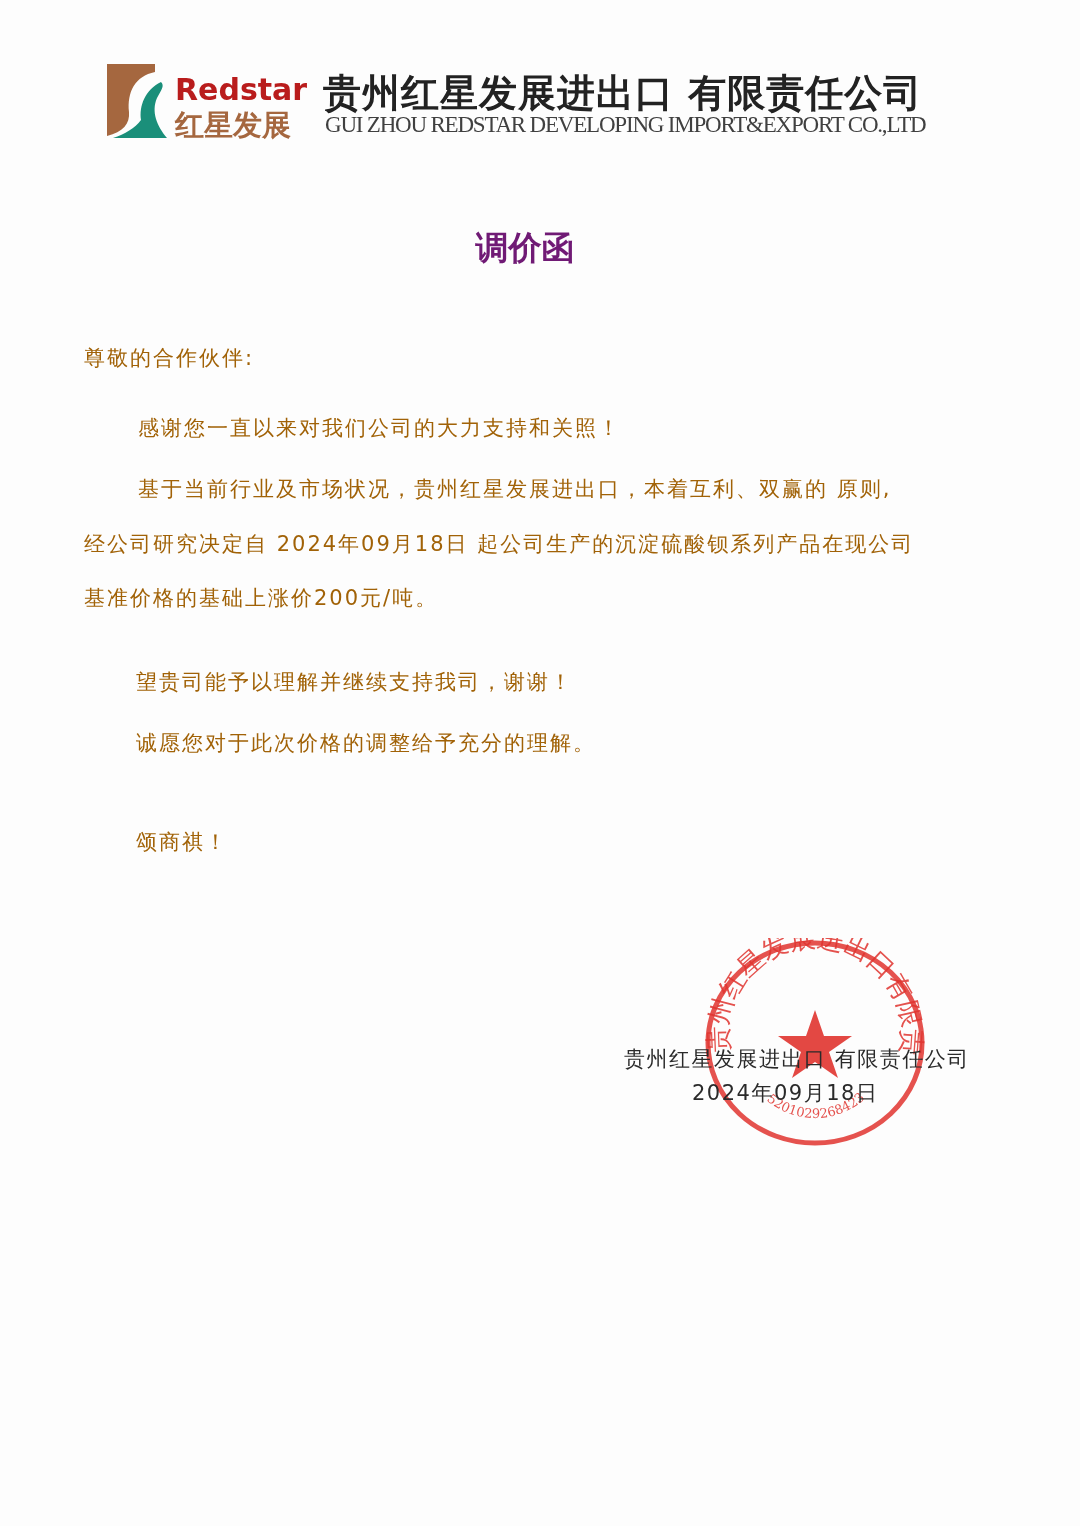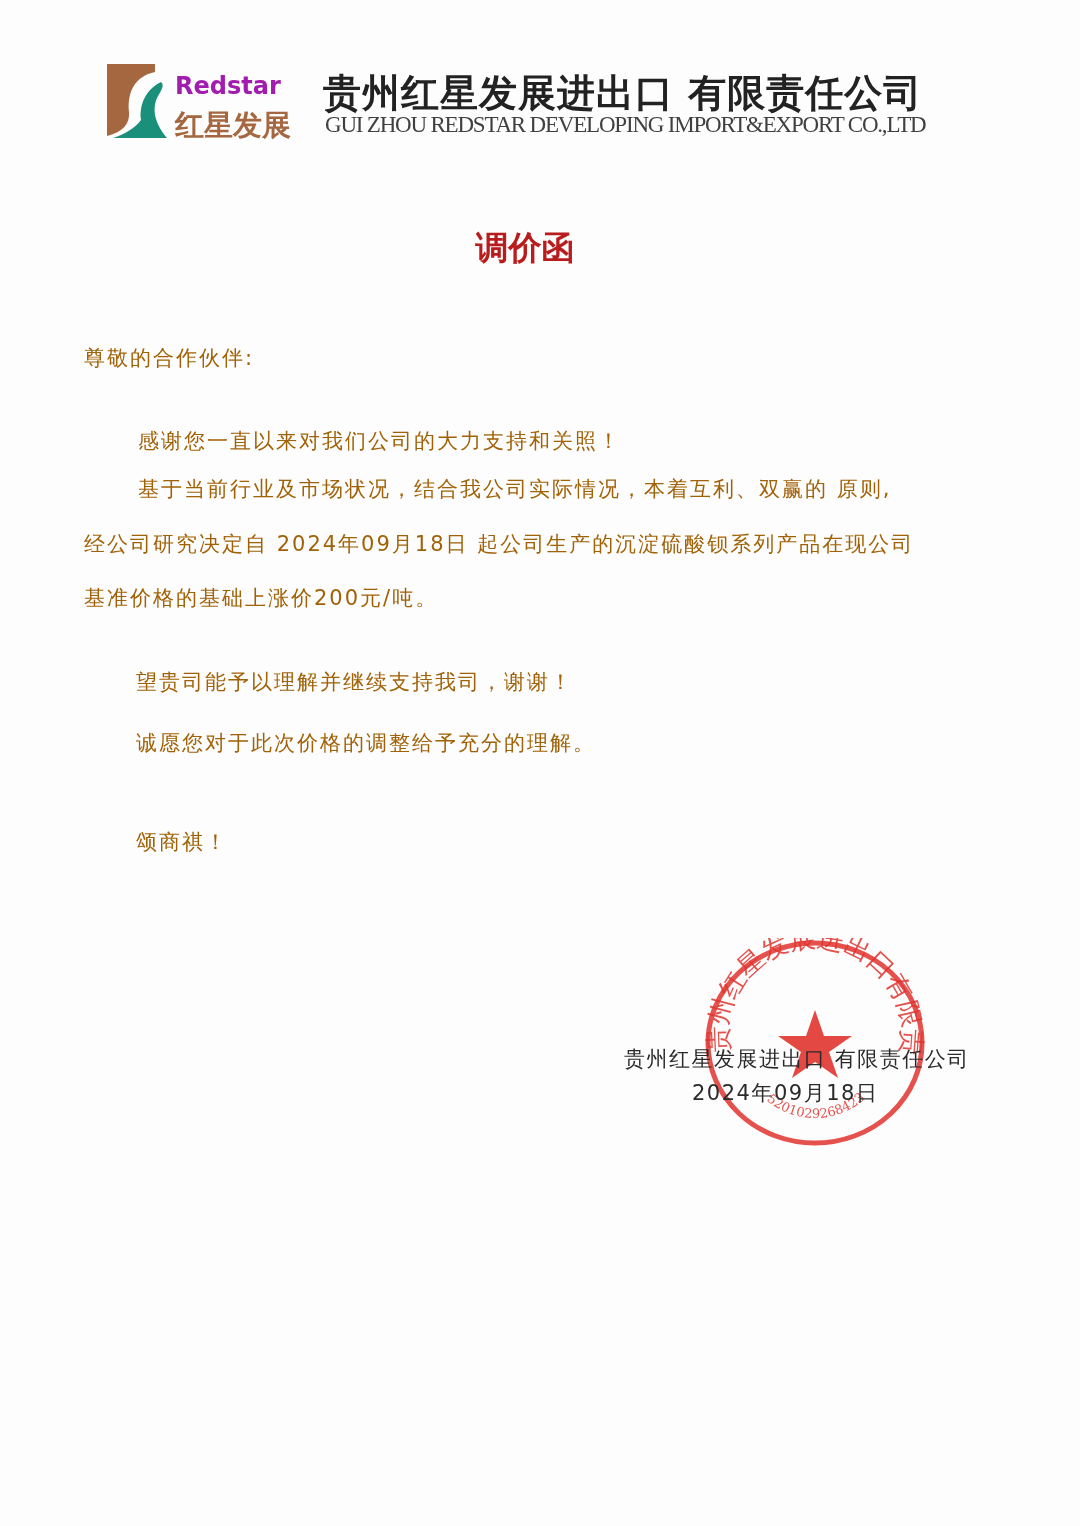--- a/index.html
+++ b/index.html
@@ -1,24 +1,24 @@
 <!DOCTYPE html>
 <html><head>
   <meta charset="utf-8">
   <style>
     html, body { margin:0; padding:0; }
     body { width:1080px; height:1526px; background:#fdfdfd; position:relative; overflow:hidden;
            font-family:"DejaVu Sans", sans-serif; color:#2a2a2a; }
     .logo { position:absolute; left:105px; top:62px; width:200px; height:80px; }
     .logo-en { position:absolute; left:70px; top:10px; font-family:"DejaVu Sans", sans-serif; font-weight:bold;
-               font-size:24px; color:#a21caf; letter-spacing:0px; }
+               font-size:30px; color:#b91c1c; letter-spacing:0px; }
     .logo-cn { position:absolute; left:70px; top:44px; font-size:29px; font-weight:bold; color:#a5673f; letter-spacing:0px;text-align:center; }
     .co-cn { position:absolute; left:323px; top:68px; font-size:38px; font-weight:bold; color:#222; letter-spacing:1px; }
     .co-en { position:absolute; left:325px; top:112px; font-family:"Liberation Serif", serif; font-size:23px; color:#404040; letter-spacing:-1.2px; }
-    .title { position:absolute; left:0; width:1050px; top:226px; text-align:center; font-size:33px; font-weight:bold; color:#b91c1c; }
+    .title { position:absolute; left:0; width:1050px; top:226px; text-align:center; font-size:33px; font-weight:bold; color:#701a75; }
     .p { position:absolute; font-size:21px; color:#a16207; letter-spacing:2px; white-space:nowrap; }
     .seal { position:absolute; left:700px; top:938px; width:230px; height:210px; }
     .sig { position:absolute; font-size:21px; color:#2a2a2a; letter-spacing:1.5px; white-space:nowrap; }
   </style>
 </head>
 <body>
 
 <div class="logo">
   <svg width="70" height="78" viewBox="0 0 70 78" style="position:absolute;left:0;top:0">
     <path d="M2 2 L50 2 L50 10 C30 14 22 30 24 50 C25 62 18 70 2 74 Z" fill="#a5673f"></path>
@@ -27,22 +27,22 @@
   <div class="logo-en">Redstar</div>
   <div class="logo-cn">红星发展</div>
 </div>
 
 <div class="co-cn">贵州红星发展进出口 有限责任公司</div>
 <div class="co-en">GUI ZHOU REDSTAR DEVELOPING IMPORT&amp;EXPORT CO.,LTD</div>
 
 <div class="title">调价函</div>
 
 <div class="p" style="left:84px;top:344px">尊敬的合作伙伴:</div>
-<div class="p" style="left:138px;top:427px">感谢您一直以来对我们公司的大力支持和关照！</div>
-<div class="p" style="left:138px;top:475px">基于当前行业及市场状况，结合我公司实际情况，本着互利、双赢的 原则,</div>
+<div class="p" style="left:138px;top:414px">感谢您一直以来对我们公司的大力支持和关照！</div>
+<div class="p" style="left:138px;top:475px">基于当前行业及市场状况，贵州红星发展进出口，本着互利、双赢的 原则,</div>
 <div class="p" style="left:84px;top:530px">经公司研究决定自 2024年09月18日 起公司生产的沉淀硫酸钡系列产品在现公司</div>
 <div class="p" style="left:84px;top:584px">基准价格的基础上涨价200元/吨。</div>
 <div class="p" style="left:136px;top:668px">望贵司能予以理解并继续支持我司，谢谢！</div>
 <div class="p" style="left:136px;top:729px">诚愿您对于此次价格的调整给予充分的理解。</div>
 <div class="p" style="left:136px;top:828px">颂商祺！</div>
 
 <svg class="seal" viewBox="0 0 230 210">
   <defs>
     <path id="arc" d="M30 120 A88 88 0 1 1 200 120"></path>
     <path id="arc2" d="M55 150 A75 75 0 0 0 175 150"></path>

